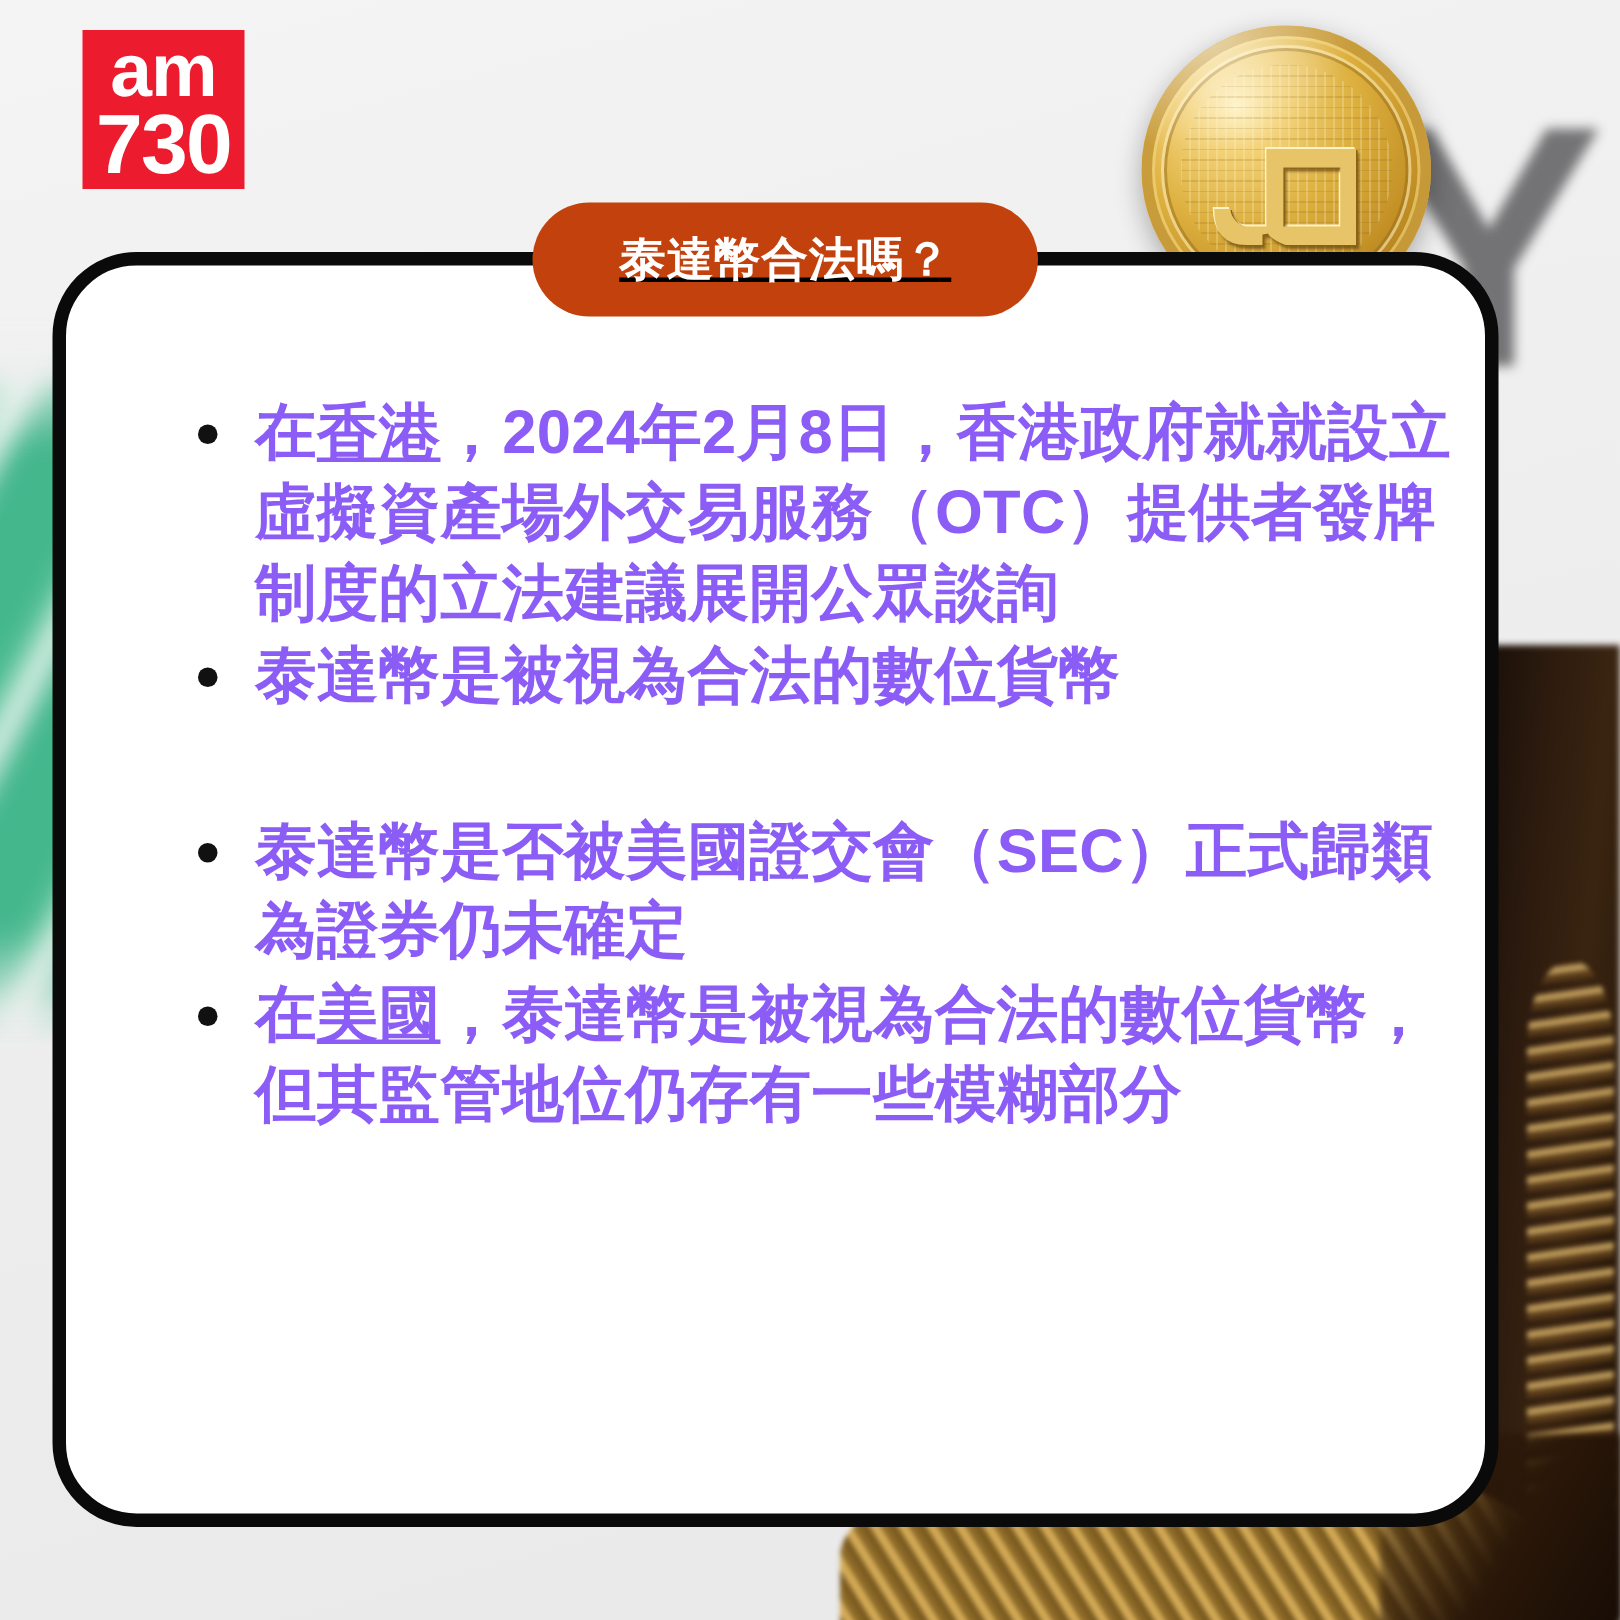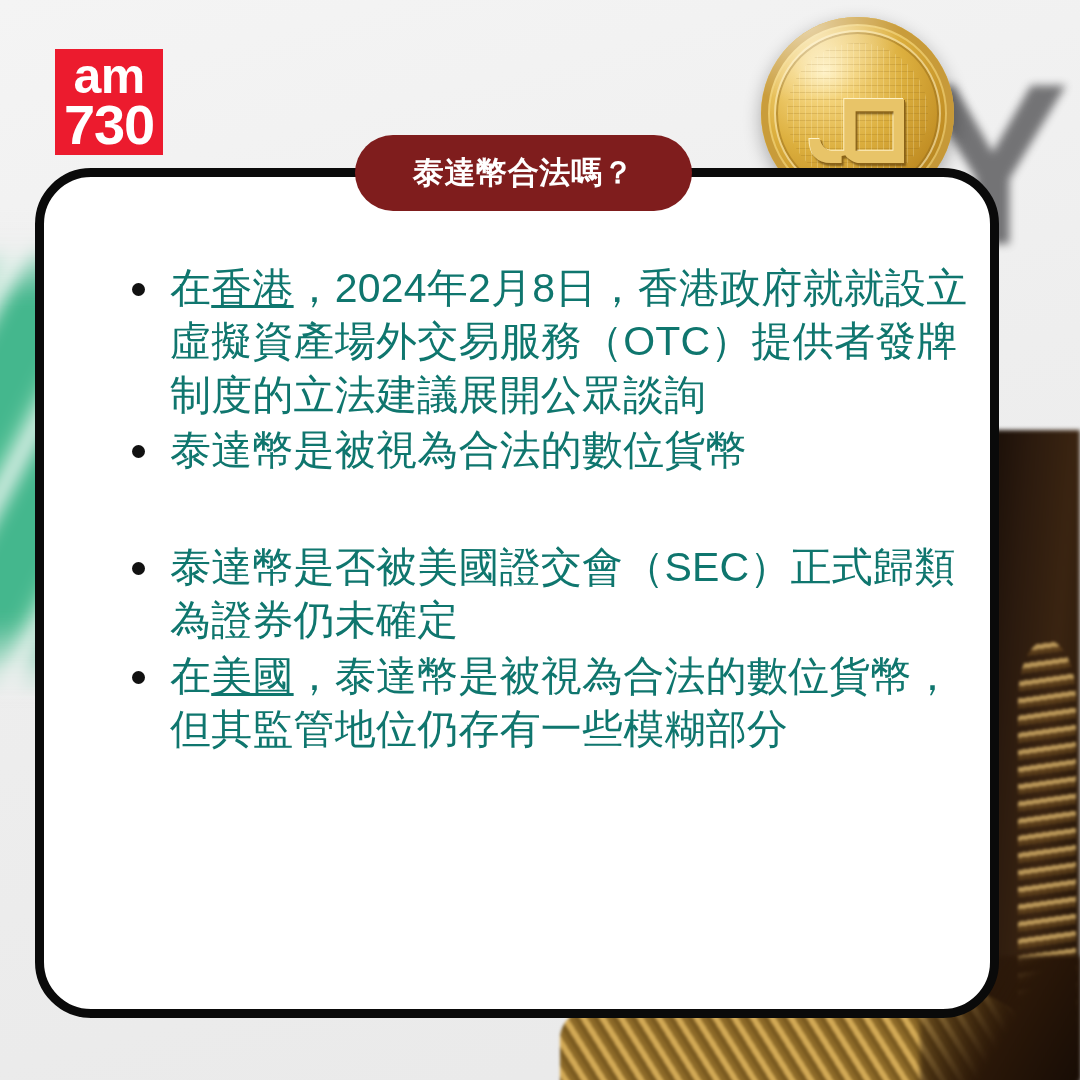--- a/index.html
+++ b/index.html
@@ -134,21 +134,20 @@
     height: 106px;
     background: #ec1b2e;
     display: flex;
     flex-direction: column;
     align-items: center;
     justify-content: center;
     color: #ffffff;
     font-weight: 800;
     letter-spacing: -.04em;
     line-height: .92;
-    margin-top: 29px;
   }
   .logo-am { font-size: 50px; }
   .logo-730 { font-size: 56px; letter-spacing: -.02em; }
 
   
   .coin {
     position: absolute;
     left: 761px;
     top: 17px;
     width: 193px;
@@ -232,26 +231,27 @@
     box-sizing: border-box;
   }
 
   
   .title-pill {
     position: absolute;
     left: 355px;
     top: 135px;
     width: 337px;
     height: 76px;
-    background: #7f1d1d;
+    background: #c2410c;
     border-radius: 38px;
     display: flex;
     align-items: center;
     justify-content: center;
     z-index: 5;
+    text-decoration: underline;
   }
   .title-text {
     color: #ffffff;
     font-size: 31px;
     font-weight: 700;
     letter-spacing: .02em;
     white-space: nowrap;
   }
 
   
@@ -264,22 +264,22 @@
   }
 
   .bullet-group { list-style: none; margin: 0; padding: 0; }
 
   .bullet {
     position: relative;
     padding-left: 50px;
     margin: 0 0 2px 0;
     font-size: 41px;
     line-height: 1.30;
-    font-weight: 400;
-    color: #0f766e;
+    font-weight: 700;
+    color: #8b5cf6;
     letter-spacing: .005em;
   }
   .bullet::before {
     content: "";
     position: absolute;
     left: 12px;
     top: 21px;
     width: 13px;
     height: 13px;
     background: #111111;

